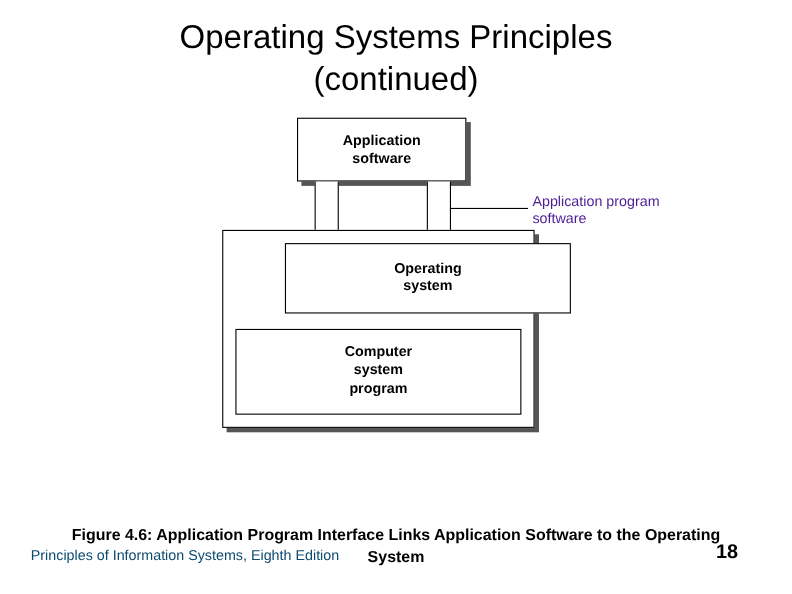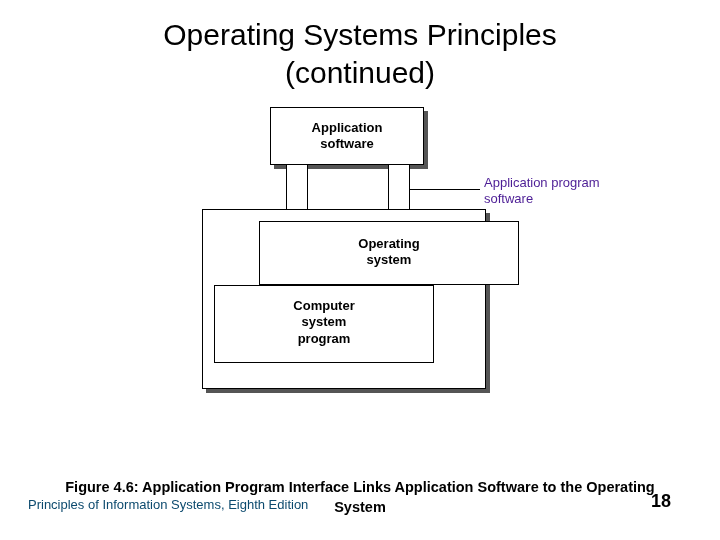--- a/index.html
+++ b/index.html
@@ -121,21 +121,21 @@
   <div class="shadow" style="left:206px; top:108px; width:284px; height:180px;"></div>
   <div class="layer-box" style="left:202px; top:104px; width:284px; height:180px;"></div>
 
   <div class="layer-box" style="left:224px; top:116px; width:260px; height:64px;margin-left:35px;">
     <div class="layer-label" style="top:14px;">
       <span>Operating</span><br>
       <span>system</span>
     </div>
   </div>
 
-  <div class="layer-box" style="left:214px; top:180px; width:220px; height:78px;">
+  <div class="layer-box" style="left:214px; top:194px; width:260px; height:78px;">
     <div class="layer-label" style="top:12px;">
       <span>Computer</span><br>
       <span>system</span><br>
       <span>program</span>
     </div>
   </div>
 
 </div>
 
 <div class="caption">Figure 4.6: Application Program Interface Links Application Software to the Operating System</div>

